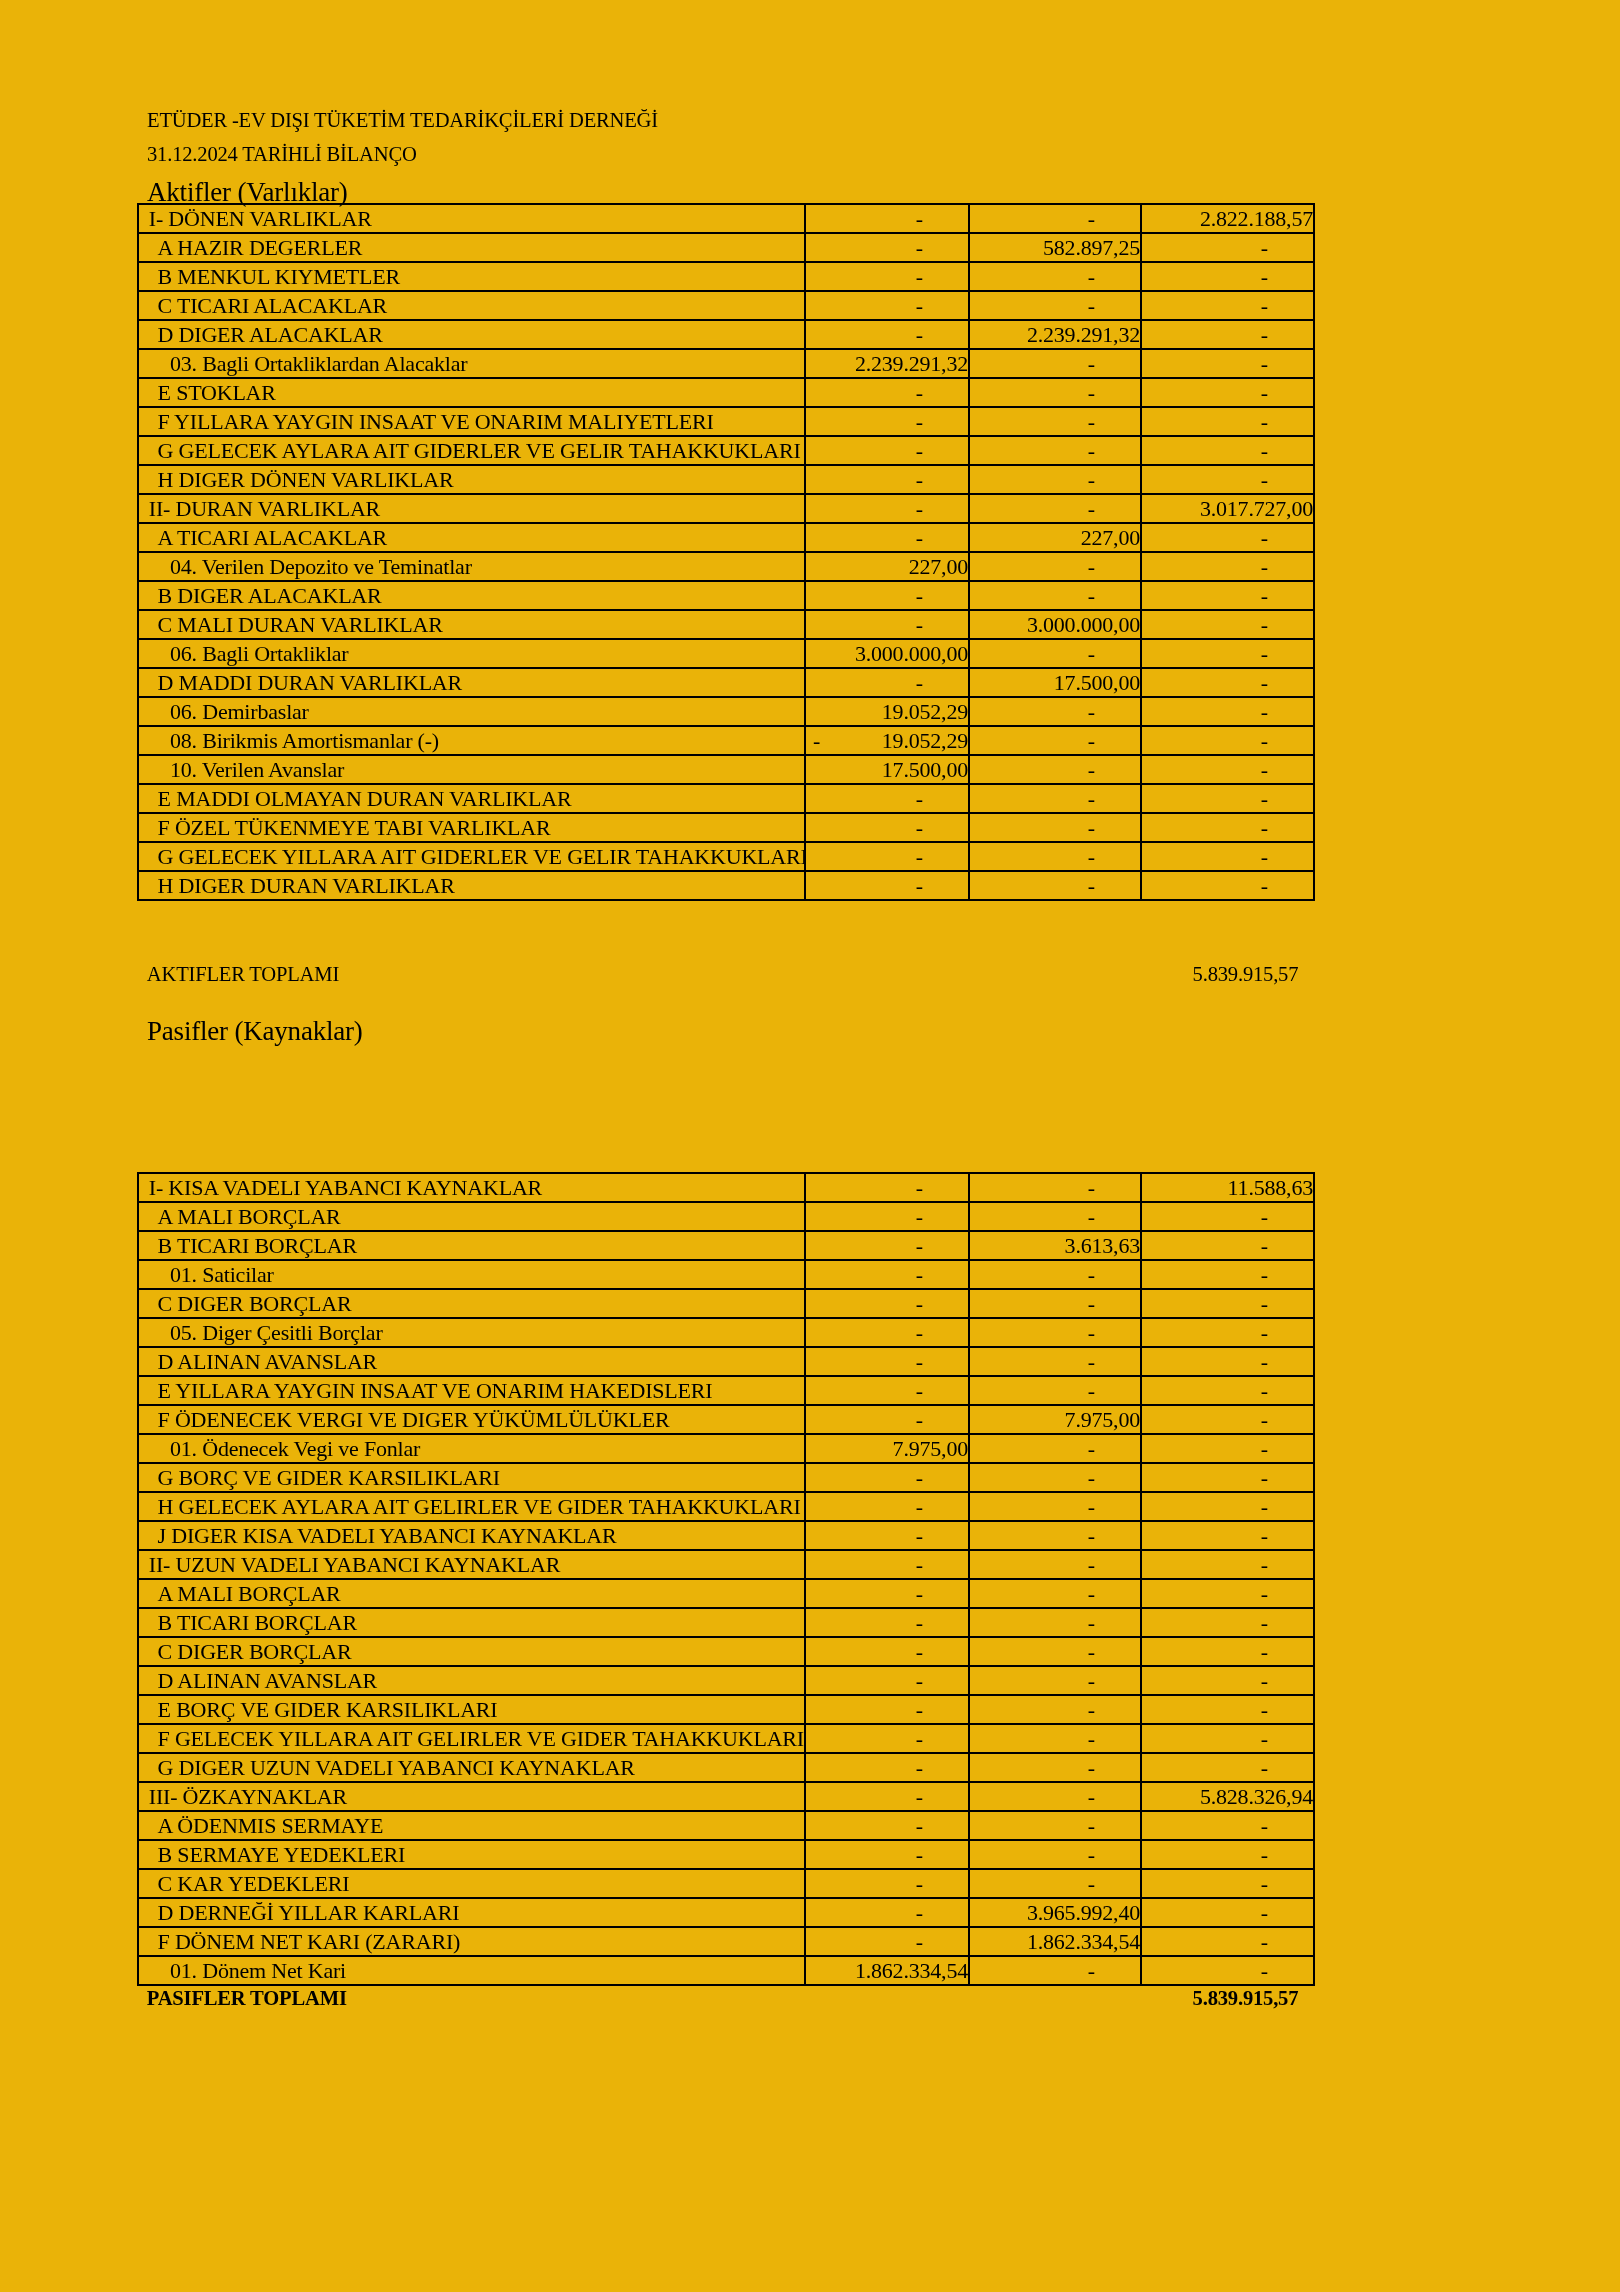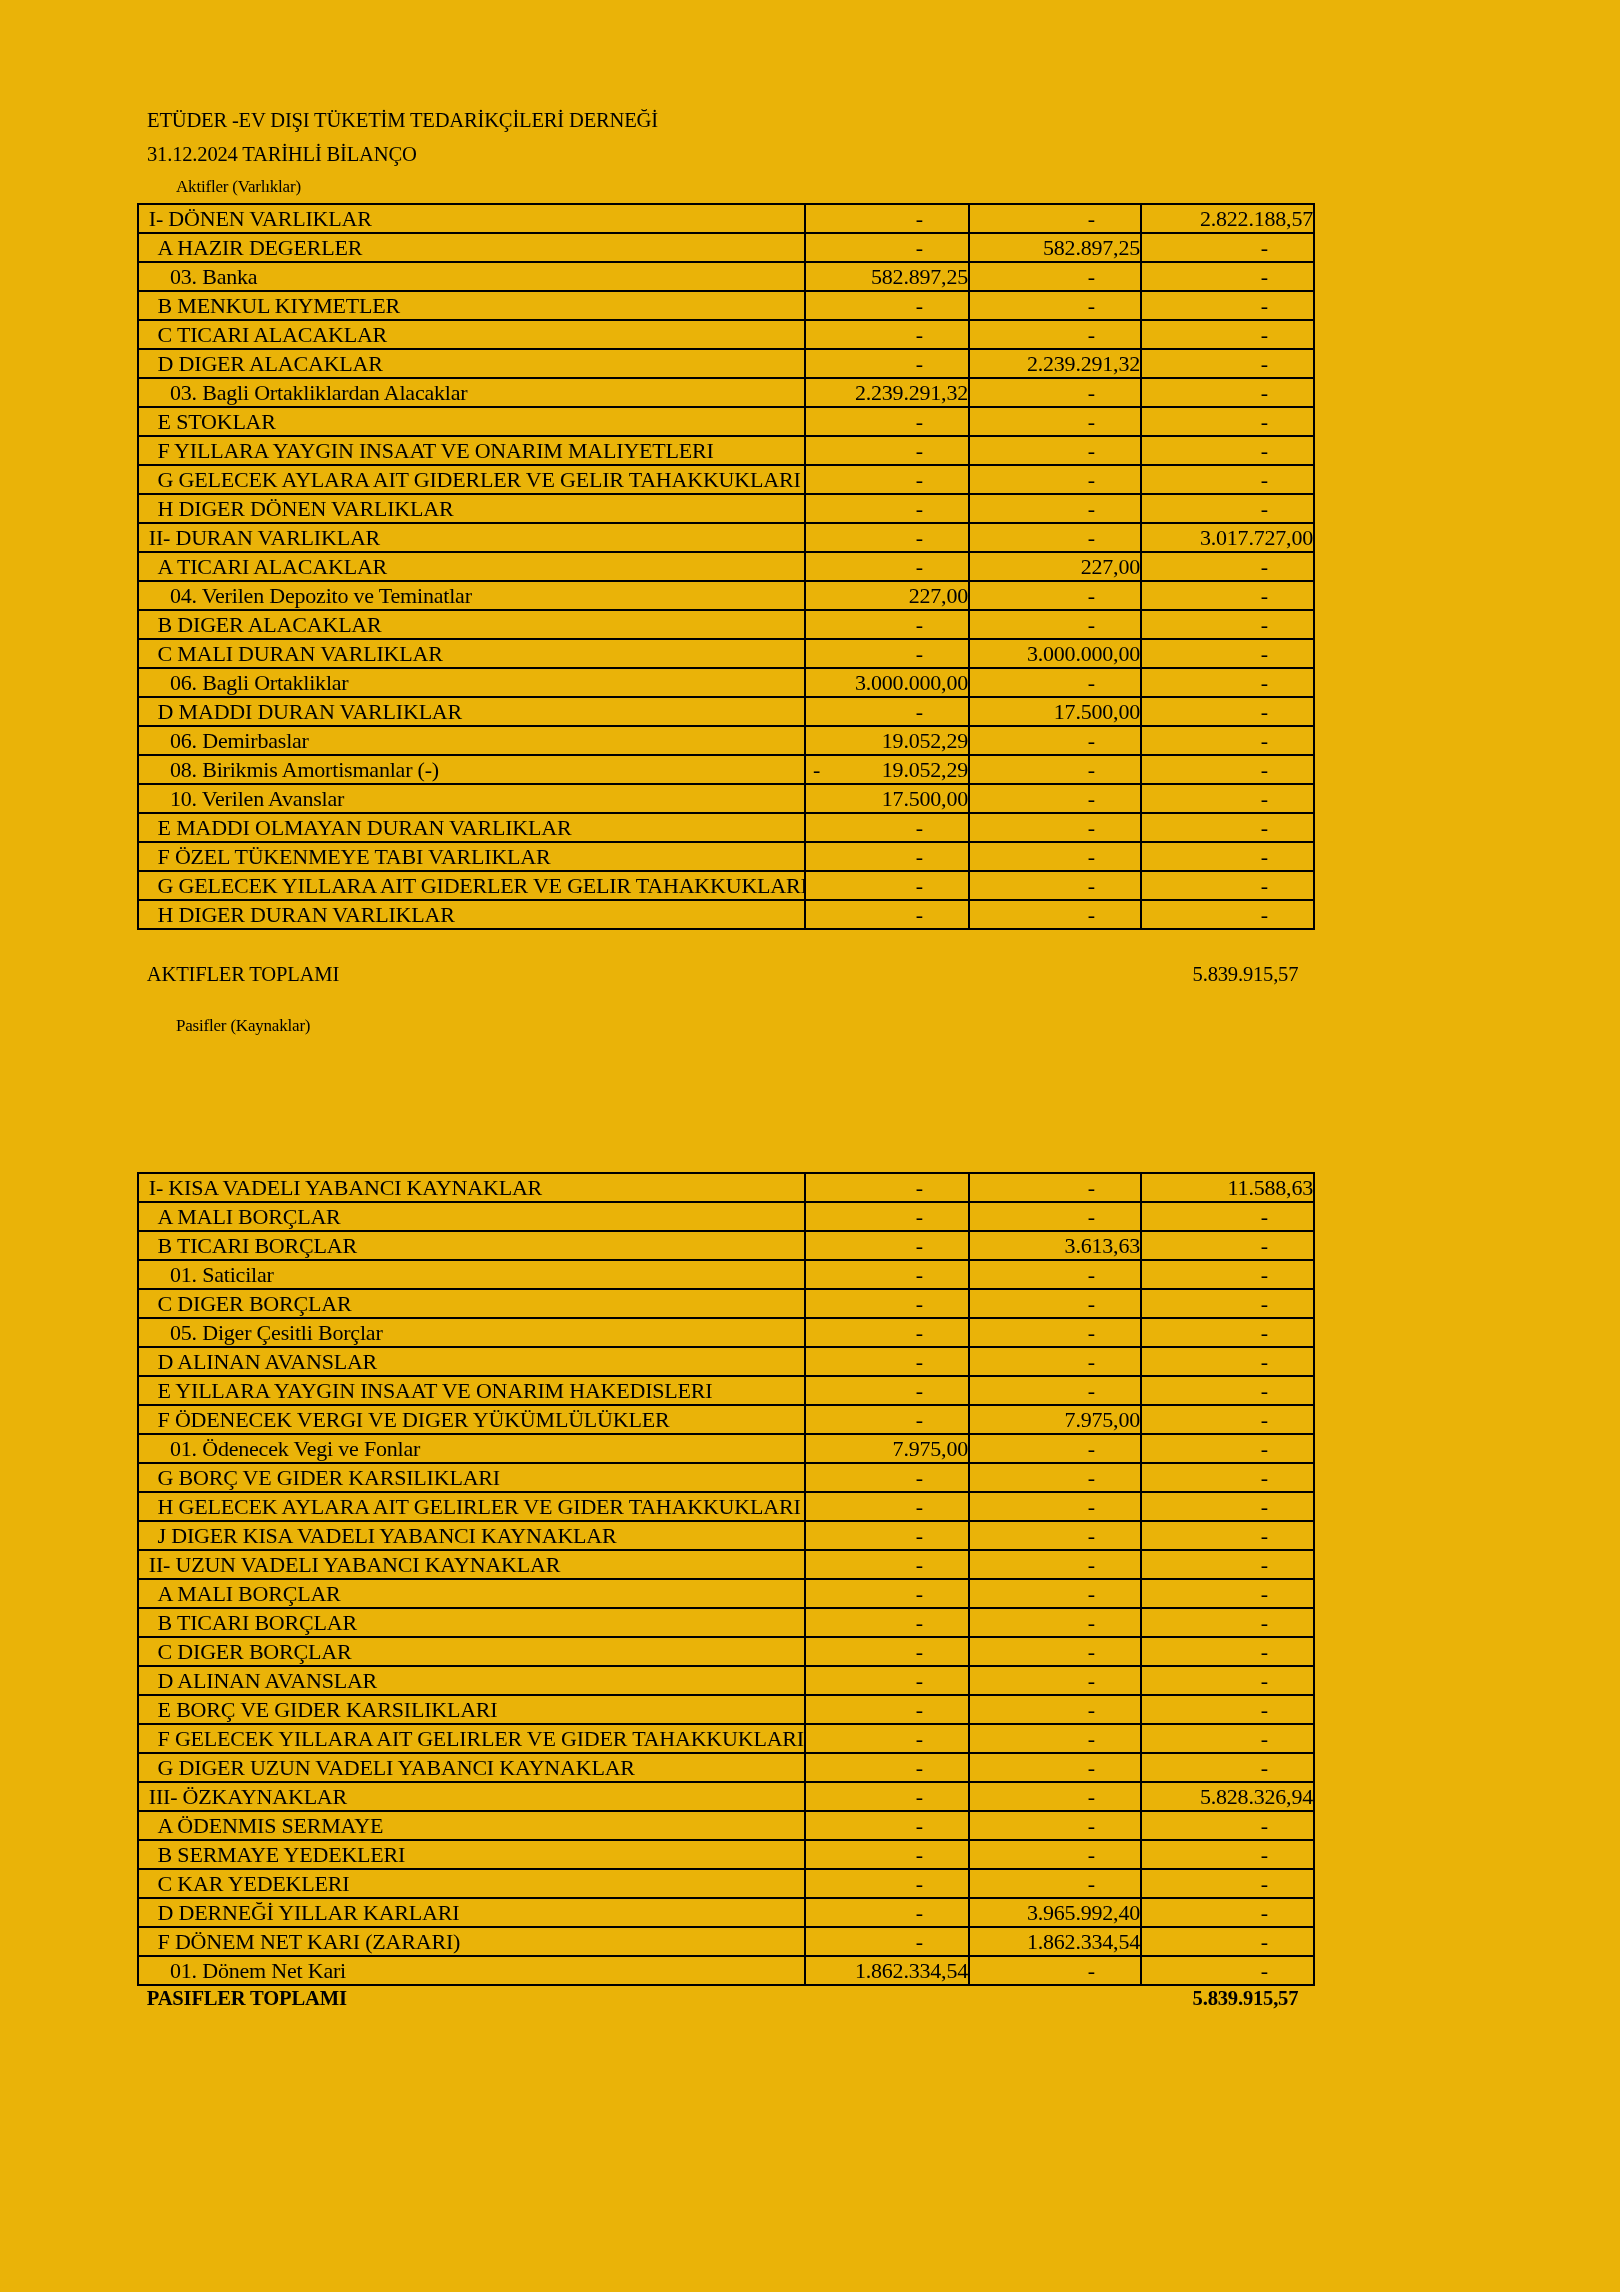--- a/index.html
+++ b/index.html
@@ -7,21 +7,21 @@
     position:relative;
     width:1620px;height:2293px;
     background:#eab308;
     font-family:Liberation Serif, serif;
     color:#000;
     overflow:hidden;
     padding-left:12px;
   }
   .doc-header{position:absolute;left:147px;top:108px;font-size:20.6px;letter-spacing:-0.2px;}
   .doc-header .line{height:34px;line-height:25.5px;white-space:nowrap;}
-  .section-label{position:absolute;left:147px;font-size:17px;letter-spacing:-0.2px;white-space:nowrap;margin-left:29px;}
+  .section-label{position:absolute;left:147px;font-size:27px;letter-spacing:-0.2px;white-space:nowrap;}
   #assets-label{top:177px;}
   #liab-label{top:1016px;}
 
   table.bs{
     position:absolute;left:137px;
     border-collapse:collapse;
     table-layout:fixed;
     width:1175px;
     font-size:22px;
     letter-spacing:-0.2px;
@@ -85,26 +85,20 @@
           <td class="num dash">-</td>
           <td class="num">2.822.188,57</td>
         </tr>
         <tr>
           <td class="lbl ind1">A HAZIR DEGERLER</td>
           <td class="num dash">-</td>
           <td class="num">582.897,25</td>
           <td class="num dash">-</td>
         </tr>
         <tr>
-          <td class="lbl ind2">03. Banka</td>
-          <td class="num">582.897,25</td>
-          <td class="num dash">-</td>
-          <td class="num dash">-</td>
-        </tr>
-        <tr>
           <td class="lbl ind1">B MENKUL KIYMETLER</td>
           <td class="num dash">-</td>
           <td class="num dash">-</td>
           <td class="num dash">-</td>
         </tr>
         <tr>
           <td class="lbl ind1">C TICARI ALACAKLAR</td>
           <td class="num dash">-</td>
           <td class="num dash">-</td>
           <td class="num dash">-</td>

